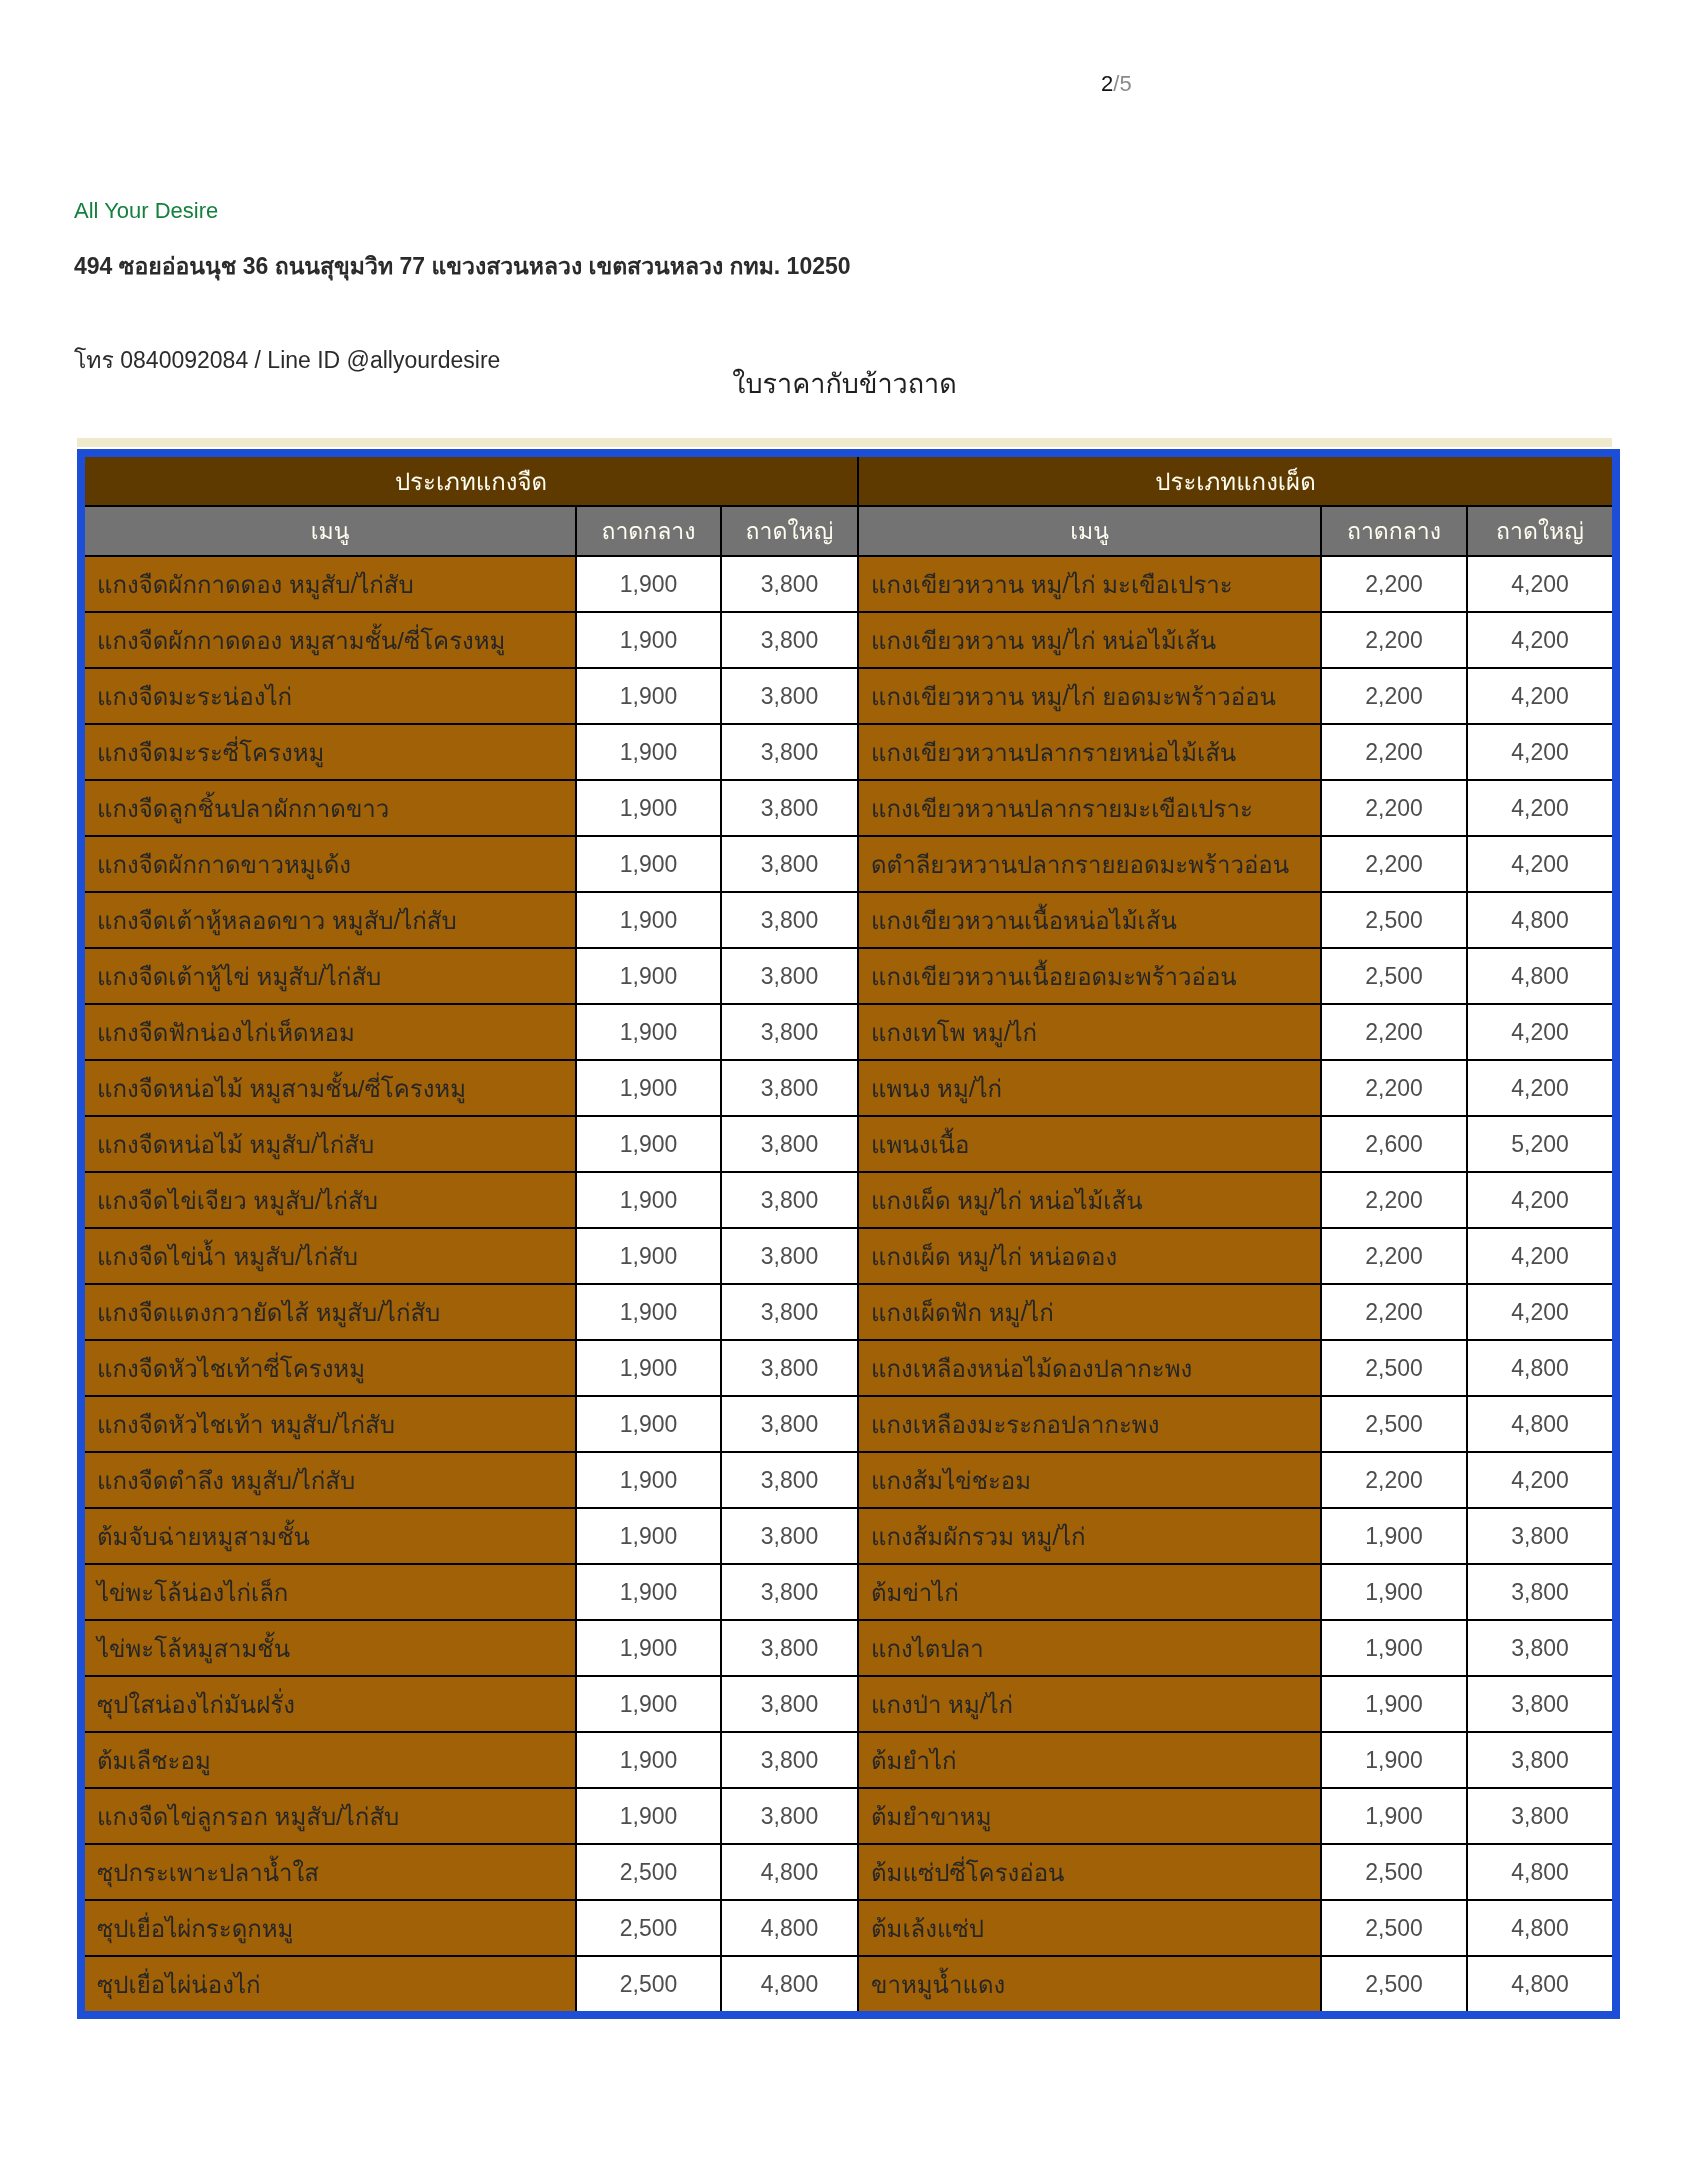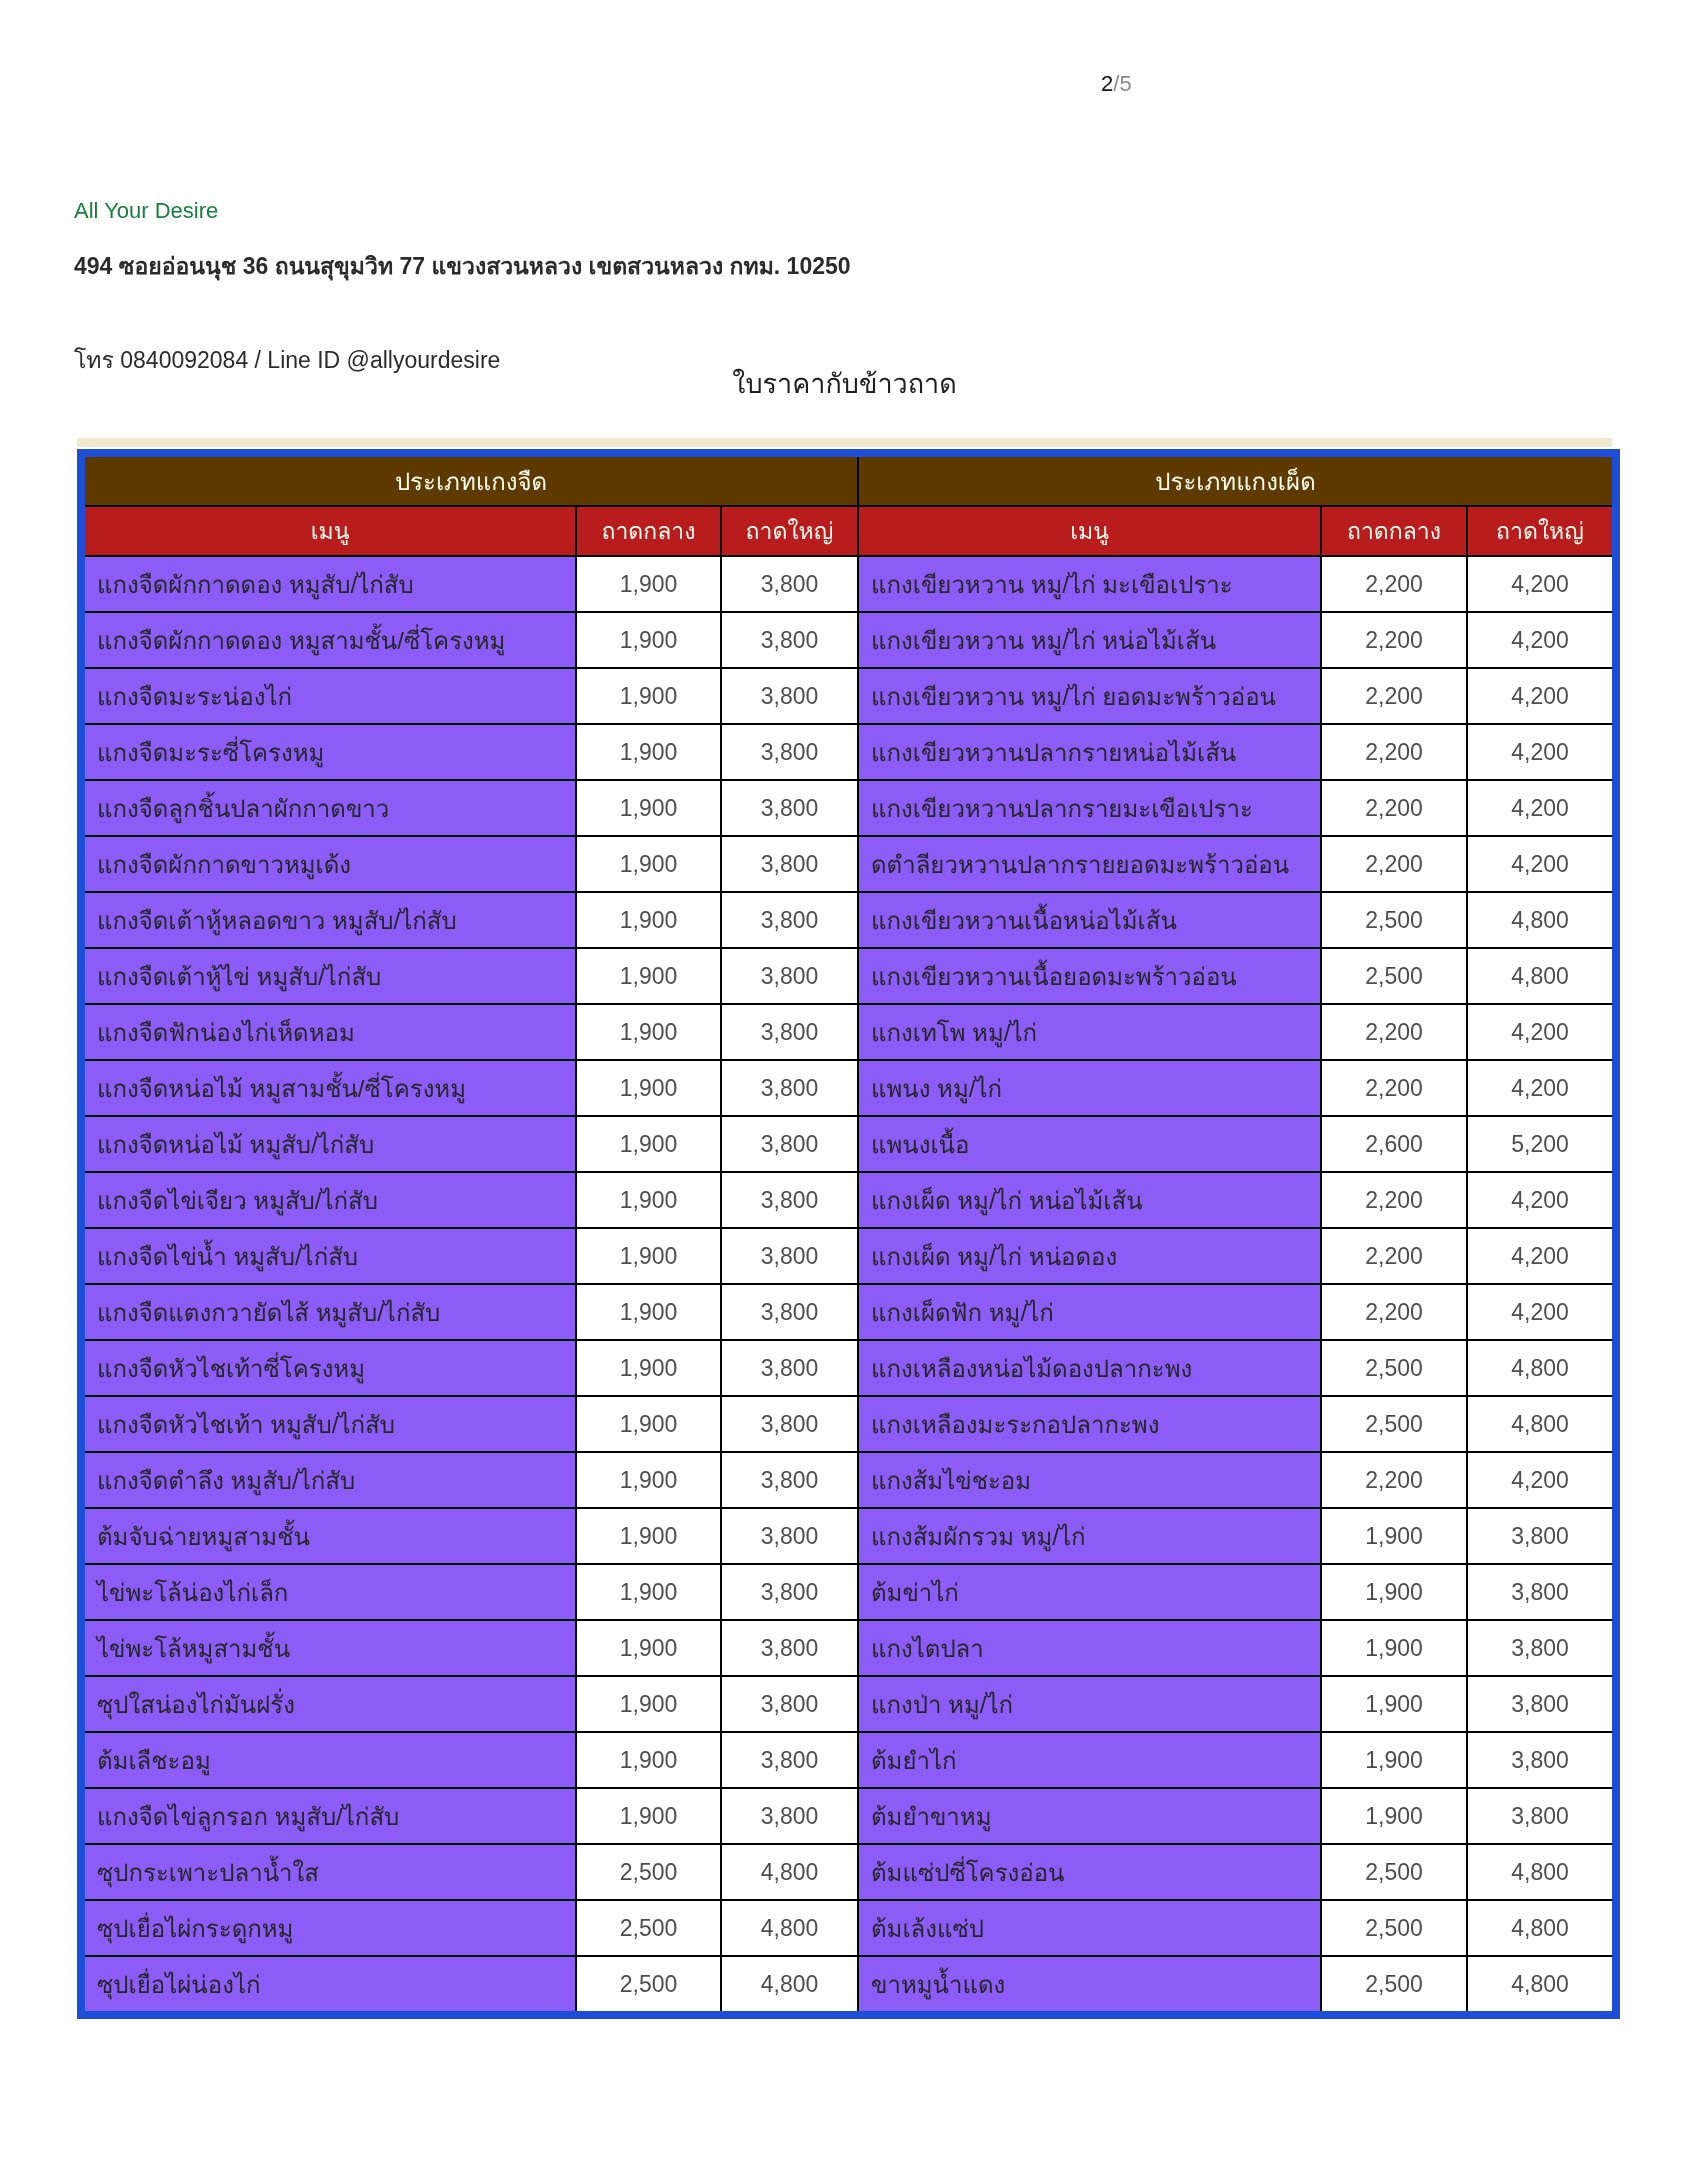--- a/index.html
+++ b/index.html
@@ -26,26 +26,26 @@
     border:8px solid #1d4ed8;
   }
   table.price-table th,table.price-table td{
     border:2px solid #000;overflow:hidden;white-space:nowrap;
   }
   th.section-header{
     background:#5e3a00;color:#fffdf0;font-weight:normal;font-size:24px;
     height:46px;text-align:center;
   }
   th.col-header{
-    background:#b91c1c;color:#fffdf0;font-weight:normal;font-size:23px;
+    background:#737373;color:#fffdf0;font-weight:normal;font-size:23px;
     height:46px;text-align:center;
   }
   td.menu{
     height:52px;font-size:24px;color:#262626;text-align:left;
-    padding:0 6px 0 12px;background:#8b5cf6;
+    padding:0 6px 0 12px;background:#a16207;
   }
   td.price{
     height:52px;font-size:23px;color:#4d4d4d;text-align:center;background:#fff;
   }
 </style>
 </head>
 <body>
 
 <div class="page-number"><span>2</span><span class="den"><span>/</span><span>5</span></span></div>
 

